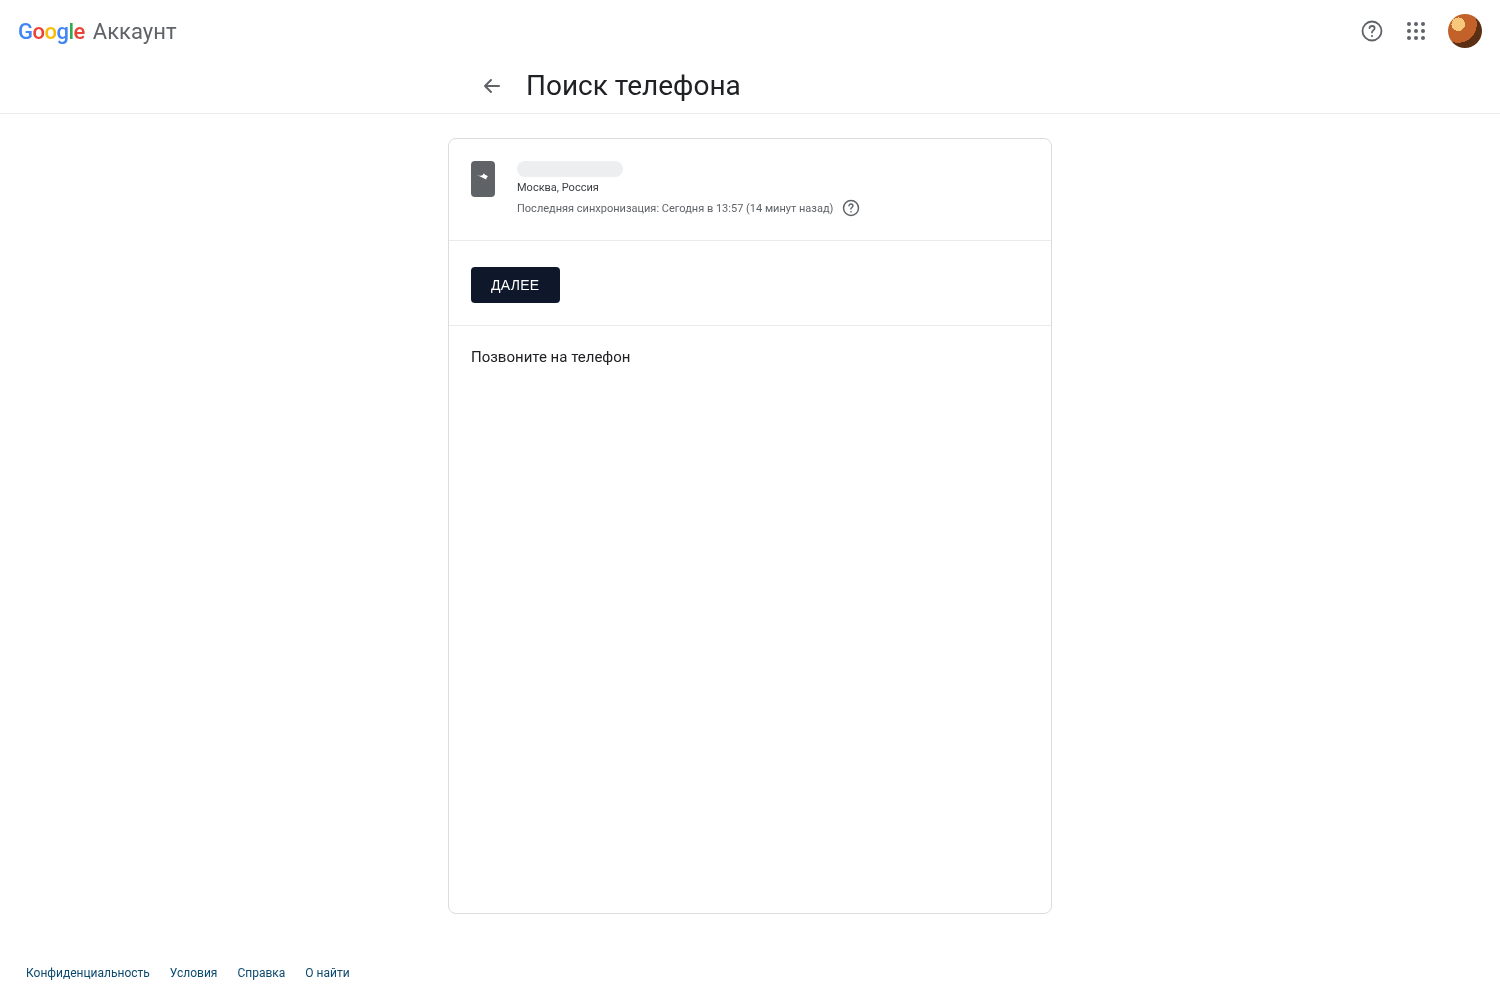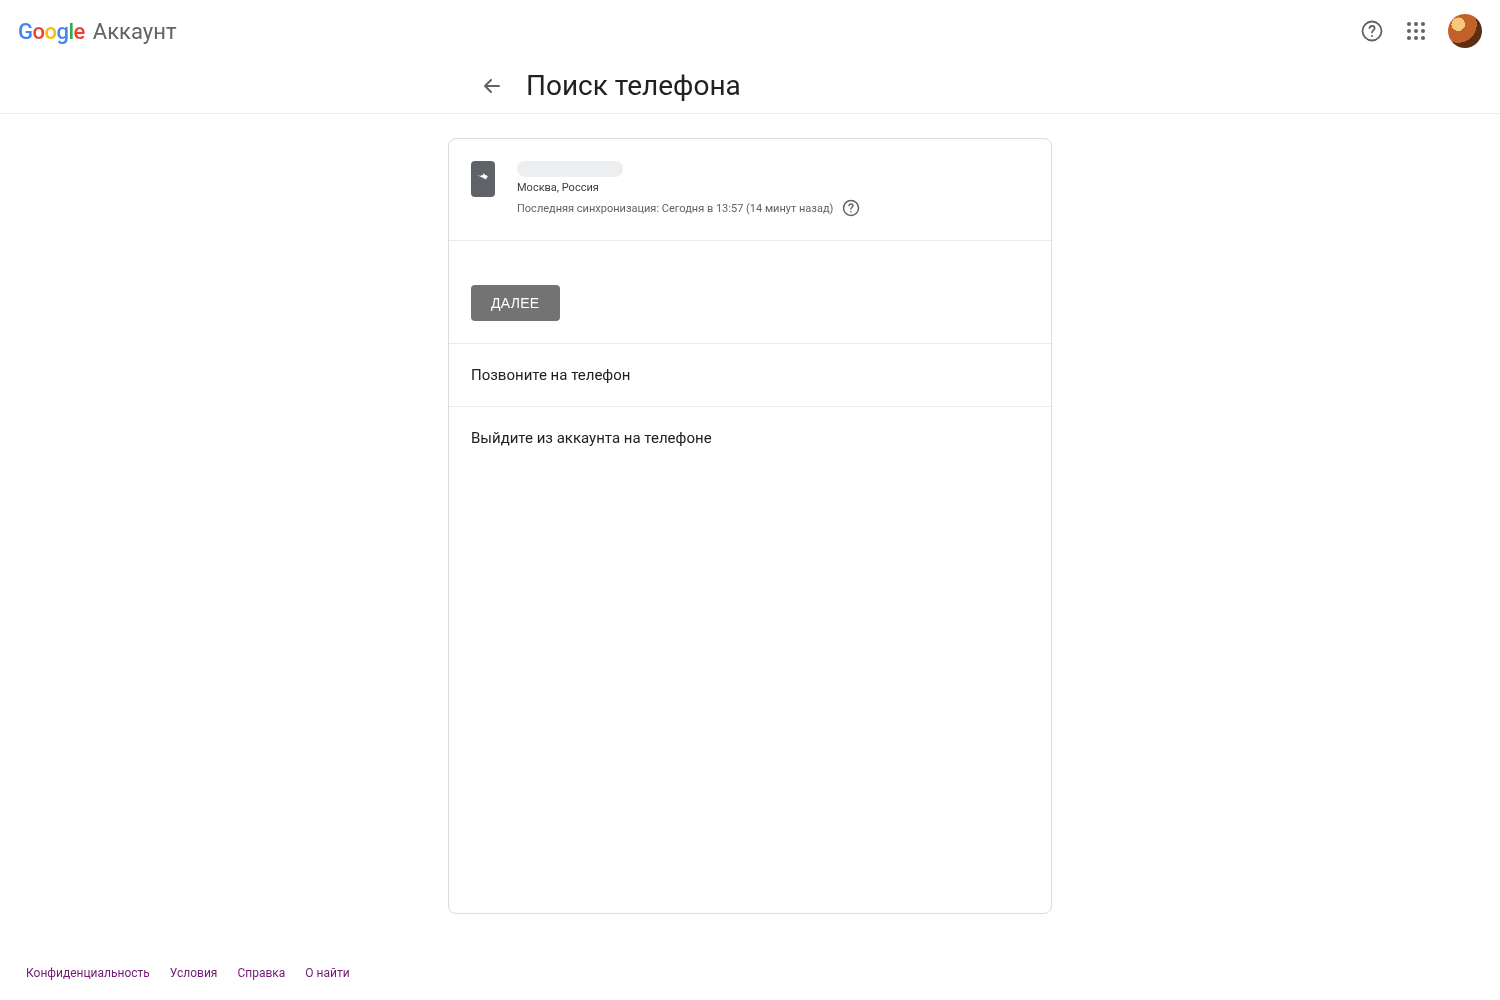--- a/index.html
+++ b/index.html
@@ -42,27 +42,27 @@
   .device-icon { width:24px; height:36px; background:#5f6368; border-radius:4px; display:flex; align-items:center; justify-content:center; color:#fff; font-size:13px; flex-shrink:0; }
   .device-info { display:flex; flex-direction:column; gap:4px; font-size:11px; color:#3c4043; }
   .device-name-ph { width:106px; height:16px; background:#eceeef; border-radius:8px; }
   .sync-line { display:flex; align-items:center; gap:8px; color:#5f6368; }
 
   .section-title { font-size:19px; font-weight:400; margin-bottom:18px; }
   .info-row { display:flex; gap:18px; align-items:flex-start; }
   .target-icon { width:28px; height:28px; flex-shrink:0; color:#1a73e8; }
   .info-text { font-size:14px; color:#3c4043; line-height:1.4; }
   .info-text a { color:#1a73e8; text-decoration:none; }
-  .primary-btn { margin-top:22px; background:#737373; color:#fff; border:none; border-radius:4px; font-size:14px; font-weight:500; padding:10px 20px; letter-spacing:.3px; cursor:pointer; }
+  .primary-btn { margin-top:4px; background:#0f172a; color:#fff; border:none; border-radius:4px; font-size:14px; font-weight:500; padding:10px 20px; letter-spacing:.3px; cursor:pointer; }
 
   .action-row { padding:22px 22px; font-size:15px; cursor:pointer; border-bottom:1px solid #e8eaed; }
   .action-row:last-child { border-bottom:none; }
 
   
-  .footer { display:flex; gap:20px; padding:12px 26px 20px; font-size:12px; color:#701a75; }
+  .footer { display:flex; gap:20px; padding:12px 26px 20px; font-size:12px; color:#0c4a6e; }
   .footer span { cursor:pointer; }
 
   
   svg { display:block; }
 </style>
 </head>
 <body>
 
 <div class="header">
   <div class="header-left">
@@ -133,21 +133,20 @@
           </div>
         </div>
       </div>
     </div>
 
     <div class="card-section">
       <button class="primary-btn">ДАЛЕЕ</button>
     </div>
 
     <div class="action-row">Позвоните на телефон</div>
-    <div class="action-row">Выйдите из аккаунта на телефоне</div>
 
   </div>
 </div>
 
 <div class="footer">
   <span>Конфиденциальность</span>
   <span>Условия</span>
   <span>Справка</span>
   <span>О найти</span>
 </div>

